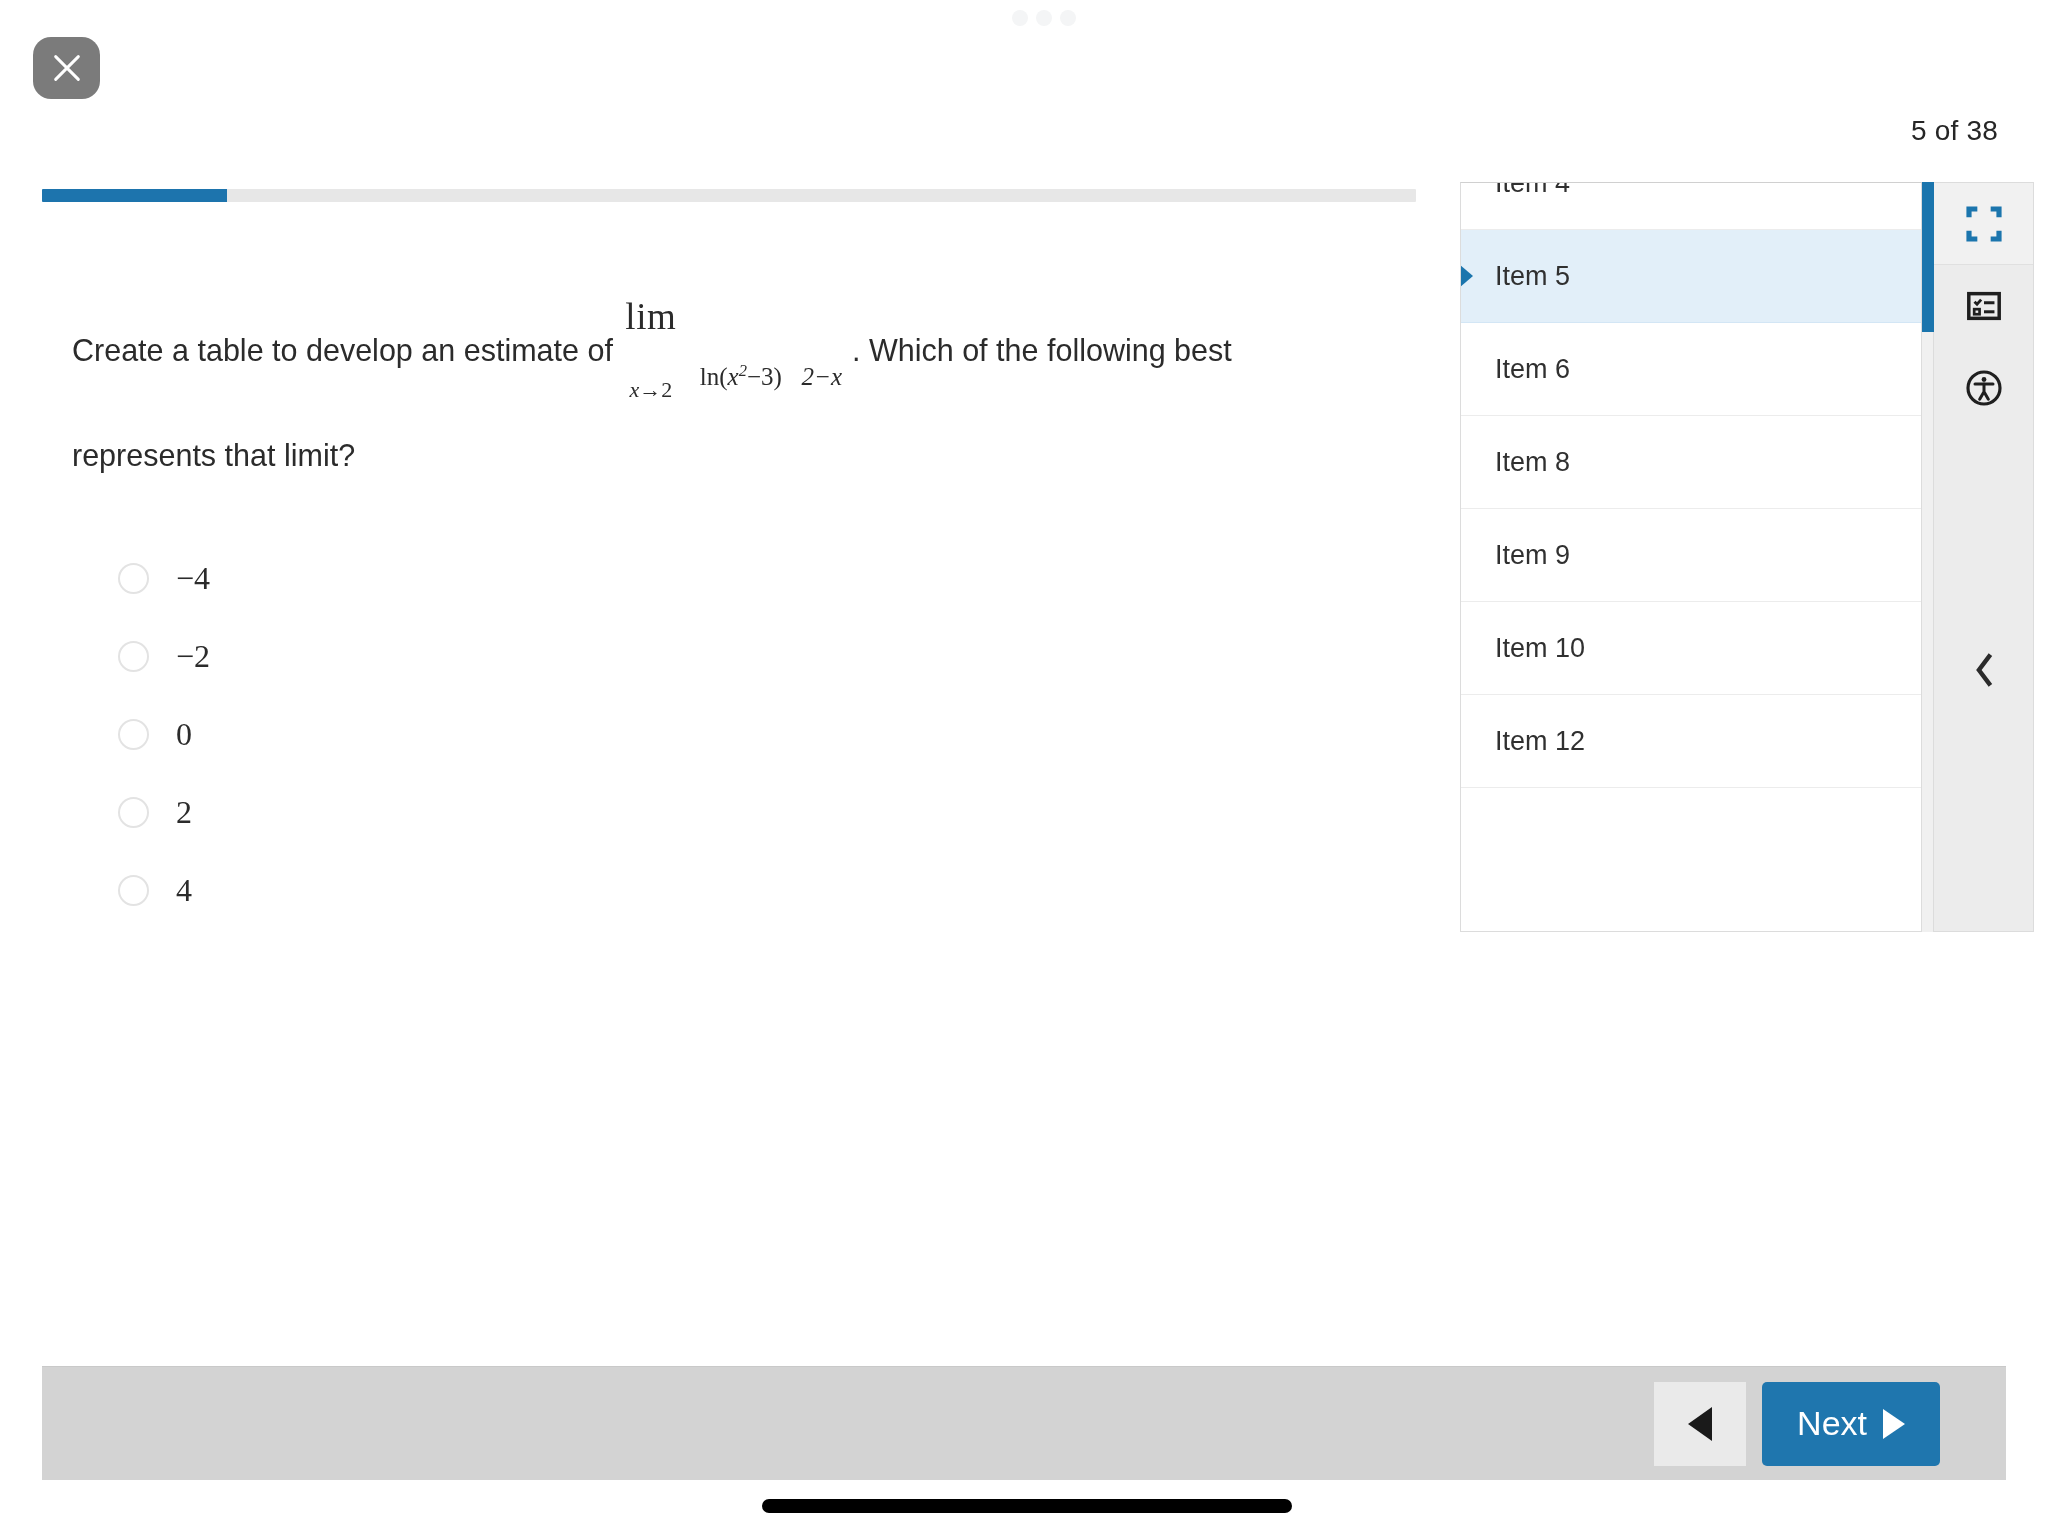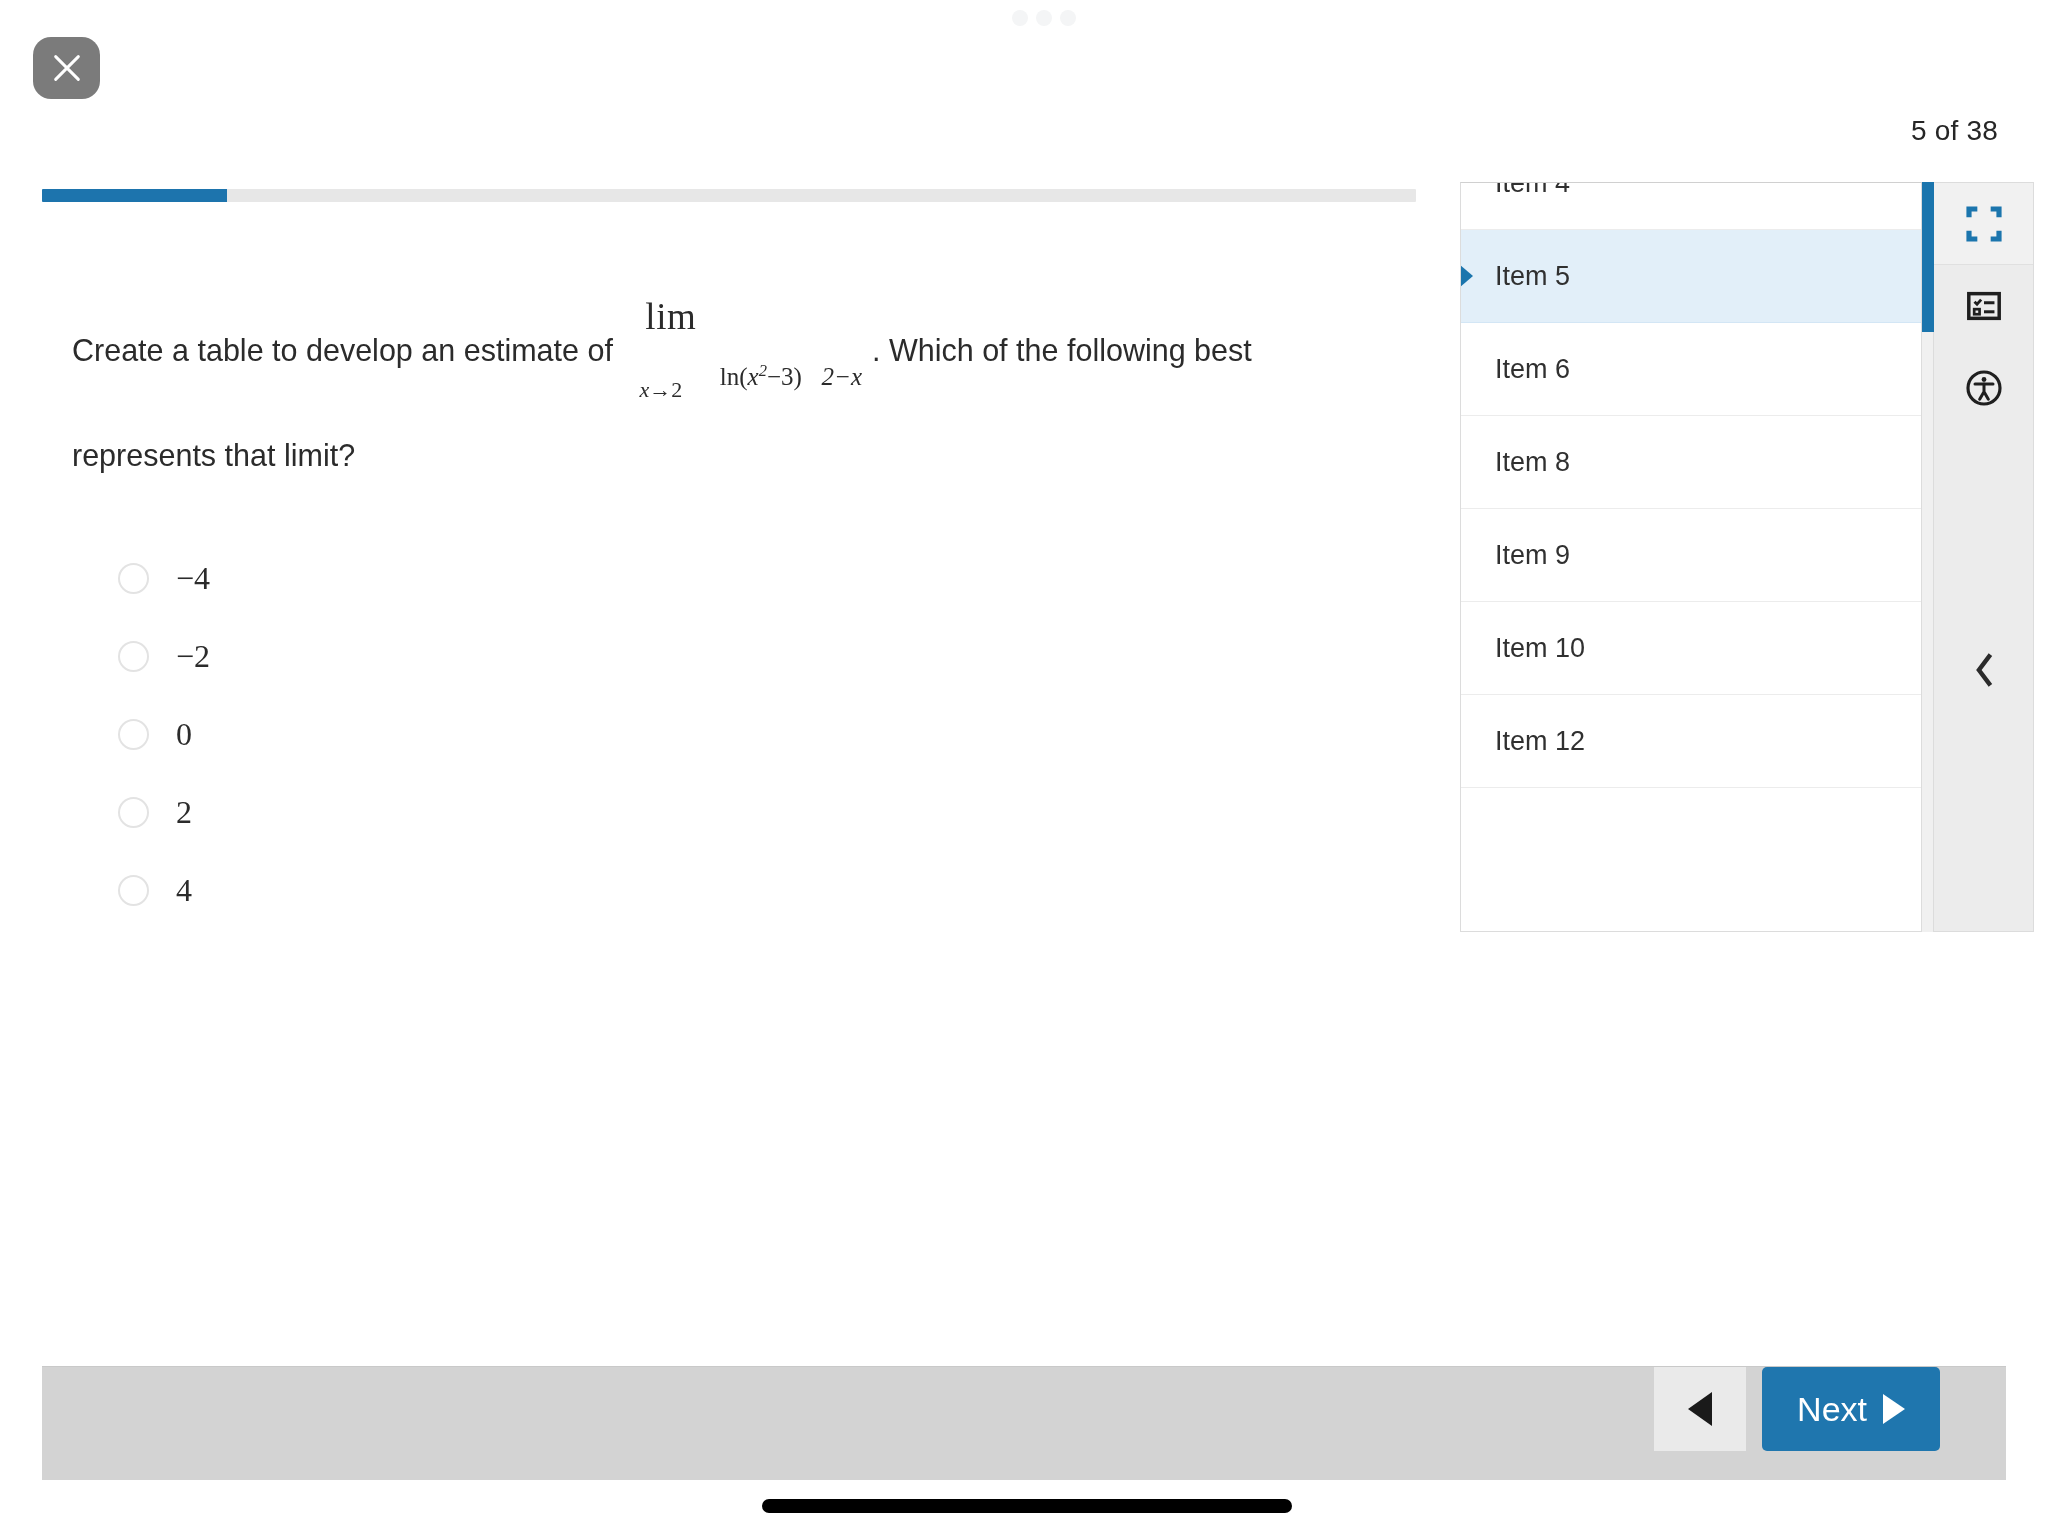--- a/index.html
+++ b/index.html
@@ -39,21 +39,21 @@
   
   .question-area { position:absolute; left:0; top:230px; width:1420px; }
   .question-text {
     margin:55px 0 0 72px; width:1260px;
     font-size:30.5px; line-height:68px; color:#2b2b2b;
   }
   .mathtex { font-family:"Liberation Serif", serif; display:inline-block; vertical-align:middle; }
 
   
   .lim-wrap { display:inline-block; vertical-align:-0.95em; margin:0 6px 0 4px; text-align:center; }
-  .lim-op { font-size:37px; line-height:.95; letter-spacing:.5px;margin-left:20px; }
+  .lim-op { font-size:37px; line-height:.95; letter-spacing:.5px; }
   .lim-sub { font-size:22px; font-style:italic; line-height:1.25; margin-top:1px; }
   .lim-sub .rm { font-style:normal; }
 
   .frac { display:inline-block; vertical-align:-0.55em; text-align:left; margin:0 4px; }
   .frac .num { font-size:25px; padding:0 6px 3px 6px; line-height:1.25; white-space:nowrap; }
   .frac .bar { height:2px; background:#2b2b2b; }
   .frac .den { font-size:25px; padding:3px 6px 0 6px; line-height:1.25; white-space:nowrap; }
   .it { font-style:italic; }
   .sup { font-size:.66em; vertical-align:super; font-style:italic; }
 
@@ -108,21 +108,21 @@
   .collapse-btn {
     position:absolute; left:0; bottom:226px; width:100%; height:70px;
     display:flex; align-items:center; justify-content:center;
     background:transparent; border:none; cursor:pointer;
   }
 
   
   .footer {
     position:absolute; left:42px; top:1366px; width:1964px; height:114px;
     background:#d3d3d3; border-top:1px solid #c9c9c9;
-    display:flex; align-items:flex-start; justify-content:flex-end;
+    display:flex; align-items:center; justify-content:flex-end;
   }
   .prev-btn {
     width:92px; height:84px; background:#eaeaea; border:none;
     display:flex; align-items:center; justify-content:center; cursor:pointer;
     margin-right:16px;
   }
   .next-btn {
     height:84px; padding:0 35px; background:#1f76ae; border:none; border-radius:5px;
     color:#fff; font-size:34px; display:flex; align-items:center; gap:16px;
     cursor:pointer; margin-right:66px; font-family:"Liberation Sans", sans-serif;

